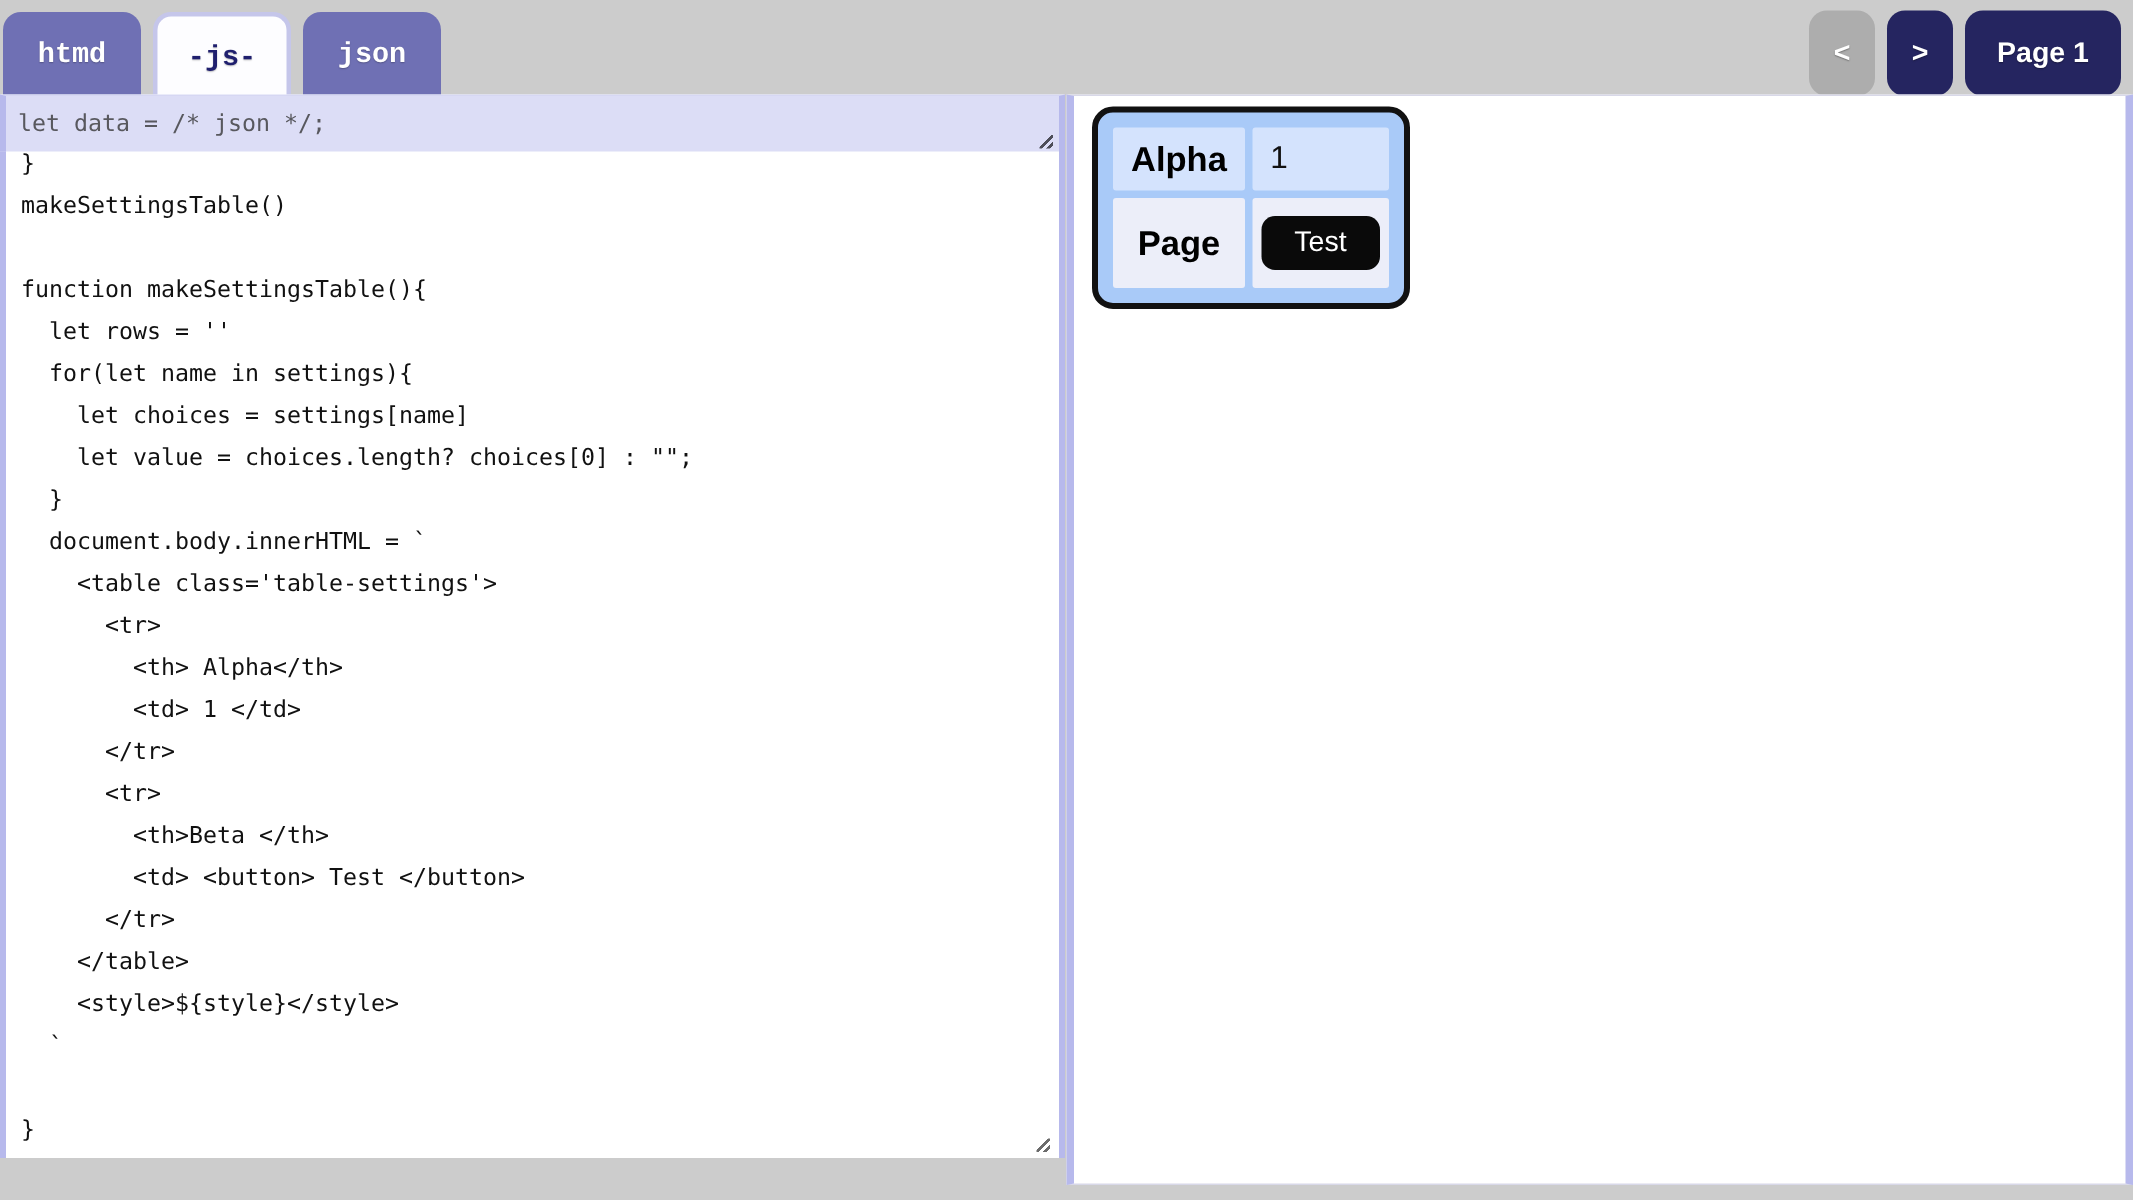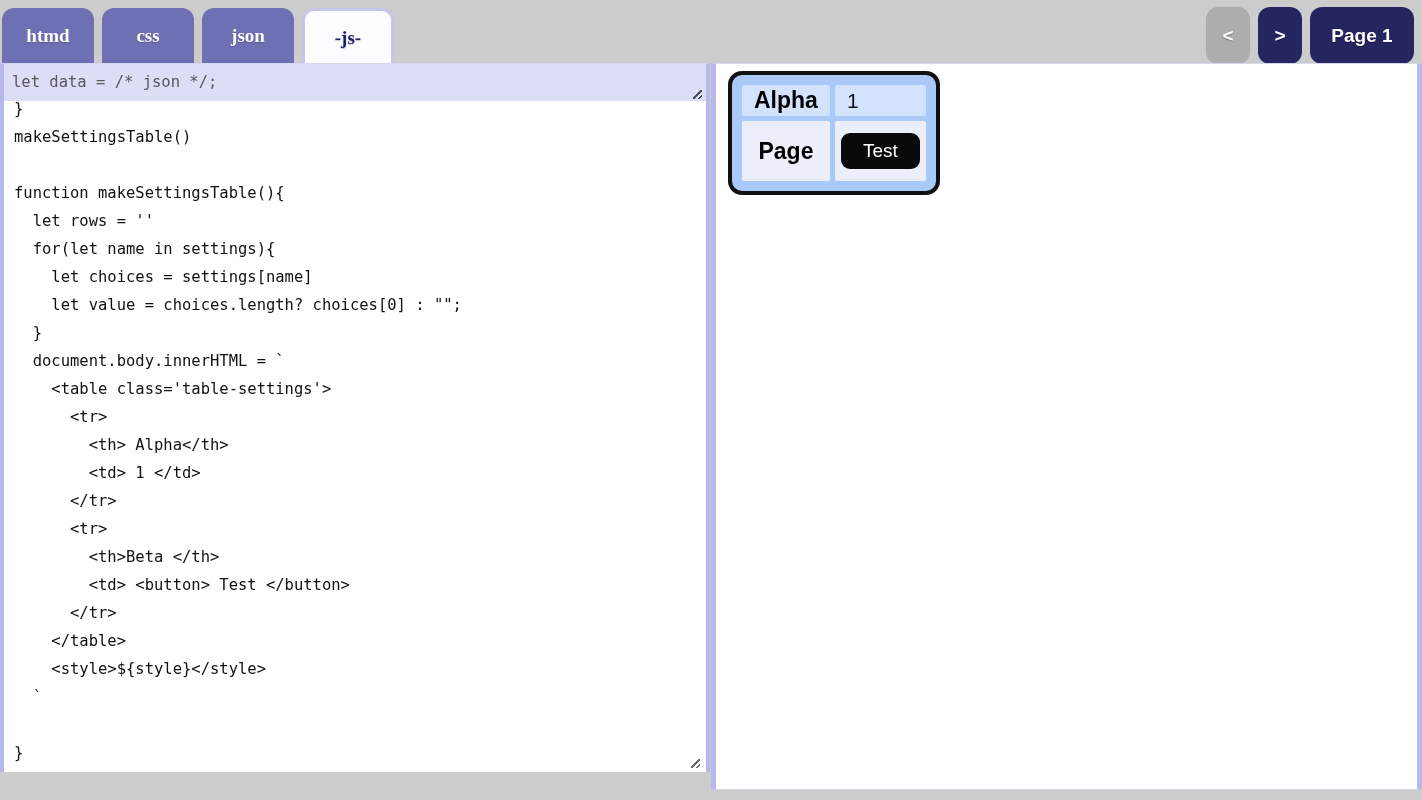--- a/index.html
+++ b/index.html
@@ -38,21 +38,21 @@
     background: #6f70b4;
     color: #ffffff;
     font-size: 19px;
     font-weight: bold;
     display: flex;
     align-items: center;
     justify-content: center;
     box-sizing: border-box;
     border: none;
     cursor: pointer;
-    font-family: Liberation Serif, serif;
+    font-family: Liberation Mono, monospace;
     text-shadow: 0 1px 1px rgba(0,0,0,.25);
   }
   .tab.active {
     background: #fdfdff;
     color: #1f1f6e;
     border: 3px solid #c5c6ea;
     border-bottom: none;
   }
 
   .navgroup {
@@ -199,21 +199,21 @@
     background: #a9caf8;
     border: 4px solid #111111;
     border-radius: 14px;
     padding: 5px;
   }
   .settings-table th,
   .settings-table td {
     font-family: "Liberation Sans", sans-serif;
     border-radius: 2px;
     padding: 0 12px;
-    height: 31px;
+    height: 42px;
     min-width: 86px;
     box-sizing: border-box;
   }
   .settings-table th {
     background: #d4e3fd;
     color: #000000;
     font-size: 23px;
     font-weight: bold;
     text-align: center;
   }
@@ -244,23 +244,22 @@
     cursor: pointer;
   }
 </style>
 </head>
 <body>
 
 <div id="topbar">
 
   <div class="tabstrip">
     <button class="tab">htmd</button>
-    <button class="tab">css</button>
+    <button class="tab active">-js-</button>
     <button class="tab">json</button>
-    <button class="tab active">-js-</button>
   </div>
 
   <div class="navgroup">
     <button class="navbtn arrow disabled">&lt;</button>
     <button class="navbtn arrow">&gt;</button>
     <button class="navbtn page">Page 1</button>
   </div>
 
 </div>
 

